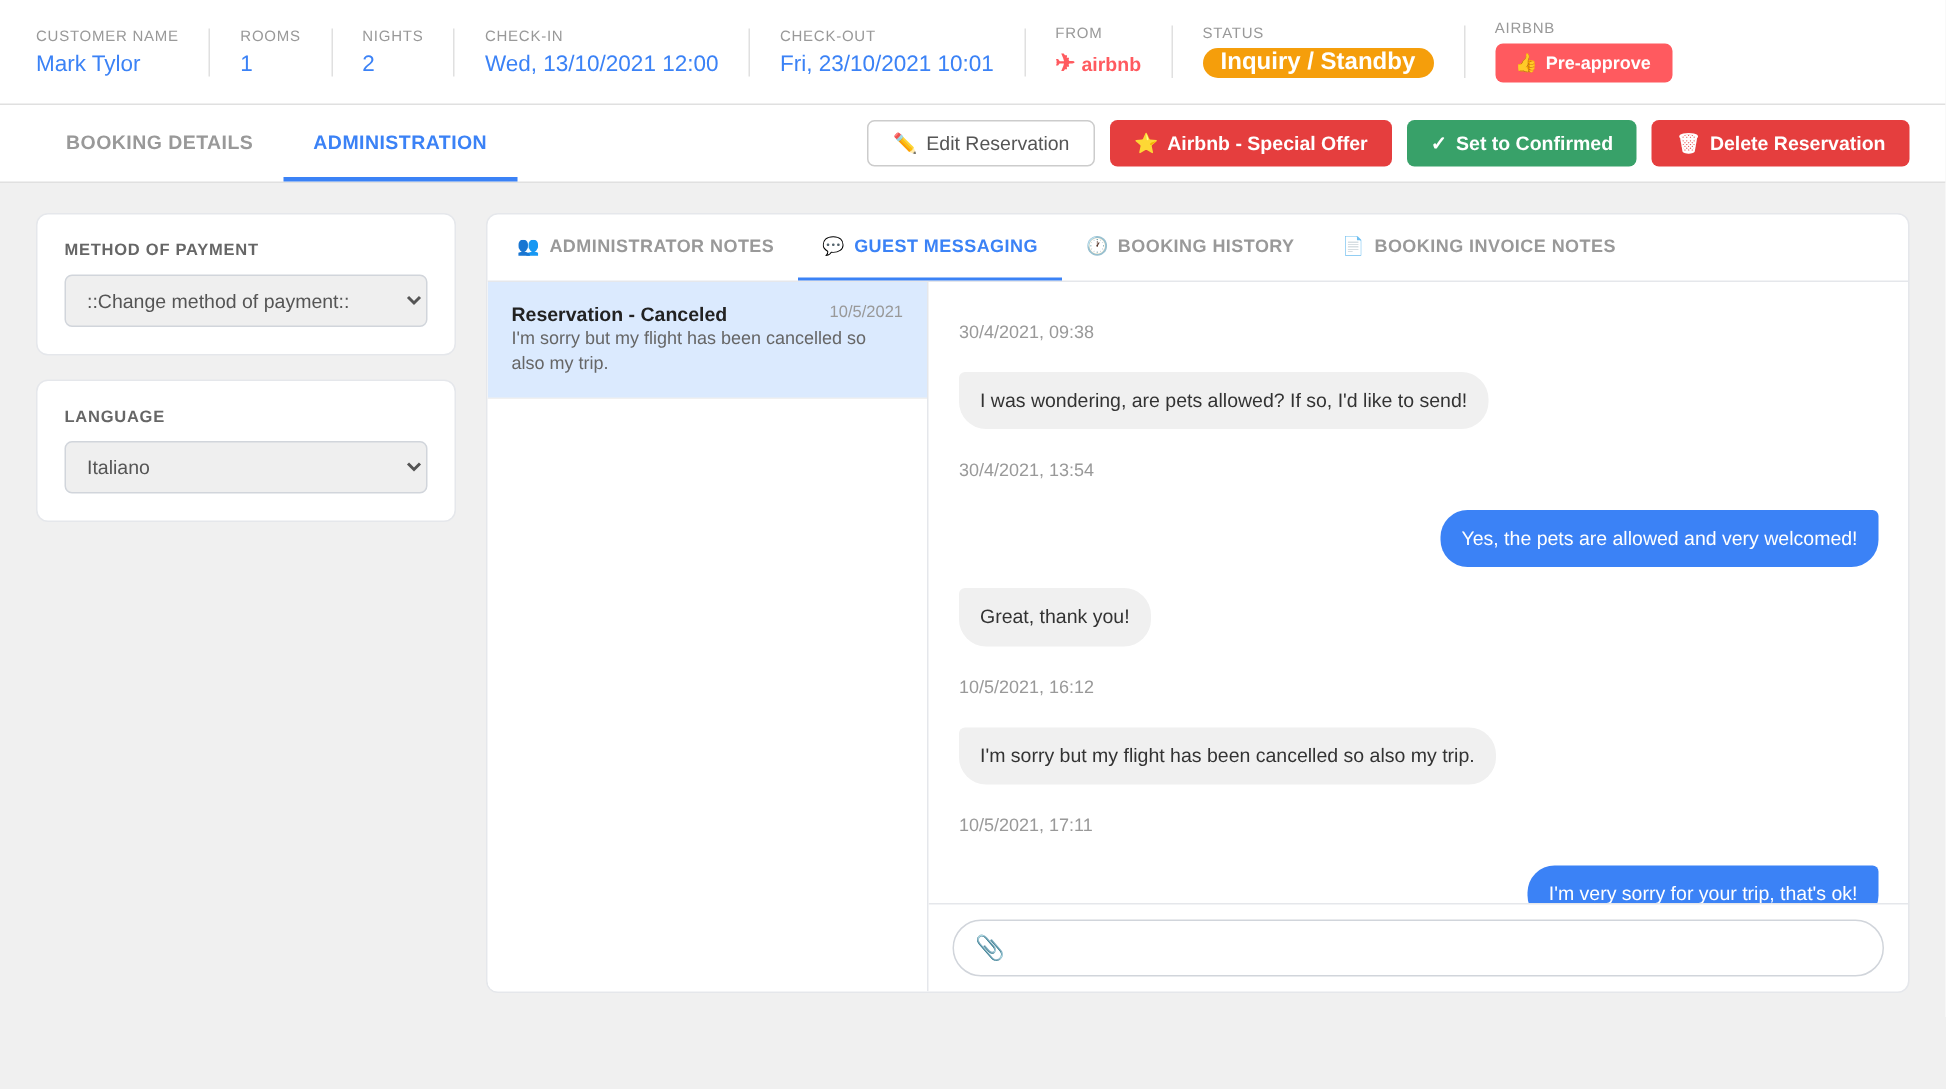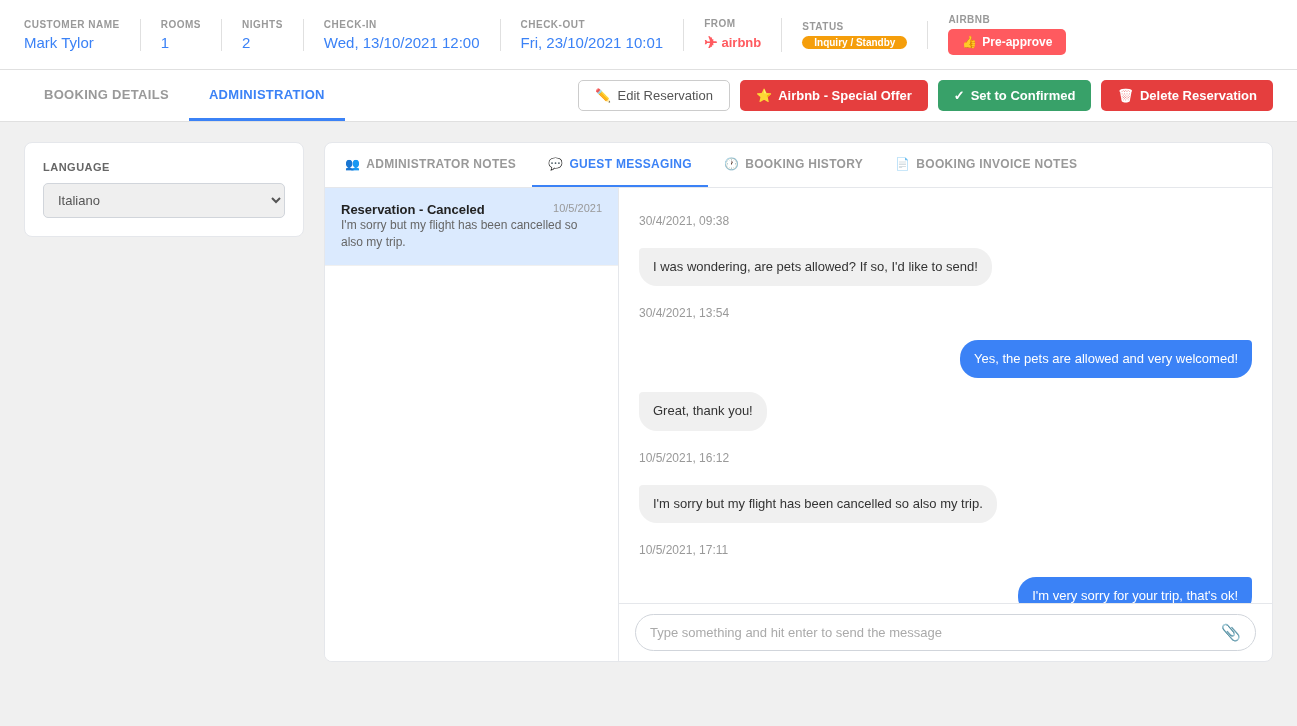--- a/index.html
+++ b/index.html
@@ -17,37 +17,37 @@
     .header-field {
       display: flex;
       flex-direction: column;
       padding: 0 20px;
       border-right: 1px solid #e0e0e0;
     }
     .header-field:first-child { padding-left: 0; }
     .header-field:last-child { border-right: none; }
     .header-label {
       font-size: 10px;
-      font-weight: 700;
+      font-weight: 400;
       color: #999;
       letter-spacing: 0.5px;
       text-transform: uppercase;
       margin-bottom: 4px;
     }
     .header-value {
       font-size: 15px;
       font-weight: 500;
       color: #3b82f6;
     }
     .status-badge {
       background: #f59e0b;
       color: #fff;
       padding: 1px 12px;
       border-radius: 20px;
-      font-size: 10px;
+      font-size: 16px;
       font-weight: 600;
     }
     .preapprove-btn {
       background: #ff5a5f;
       color: #fff;
       border: none;
       padding: 6px 14px;
       border-radius: 5px;
       font-size: 12px;
       font-weight: 600;
@@ -398,20 +398,29 @@
       <span>🗑</span>
       <span>Delete Reservation</span>
     </button>
   </div>
 </div>
 
 <div class="main-content">
 
   <div class="sidebar">
     <div class="sidebar-card">
+      <div class="sidebar-card-label">METHOD OF PAYMENT</div>
+      <select class="sidebar-select">
+        <option>::Change method of payment::</option>
+        <option>Credit Card</option>
+        <option>Cash</option>
+        <option>Bank Transfer</option>
+      </select>
+    </div>
+    <div class="sidebar-card">
       <div class="sidebar-card-label">LANGUAGE</div>
       <select class="sidebar-select">
         <option selected="">Italiano</option>
         <option>English</option>
         <option>Español</option>
         <option>Deutsch</option>
         <option>Français</option>
       </select>
     </div>
   </div>
@@ -464,21 +473,20 @@
           <div class="chat-timestamp">10/5/2021, 16:12</div>
           <div class="chat-bubble-left">I'm sorry but my flight has been cancelled so also my trip.</div>
 
           <div class="chat-timestamp">10/5/2021, 17:11</div>
           <div class="chat-bubble-right">I'm very sorry for your trip, that's ok!</div>
 
         </div>
 
         <div class="chat-input-area">
           <div class="chat-input-wrapper">
-            <input class="chat-input" type="text" placeholder="Type something and hit enter to send the message" style="">
             <span class="paperclip-icon">📎</span>
           </div>
         </div>
       </div>
     </div>
   </div>
 
 </div>
 
 </body></html>

